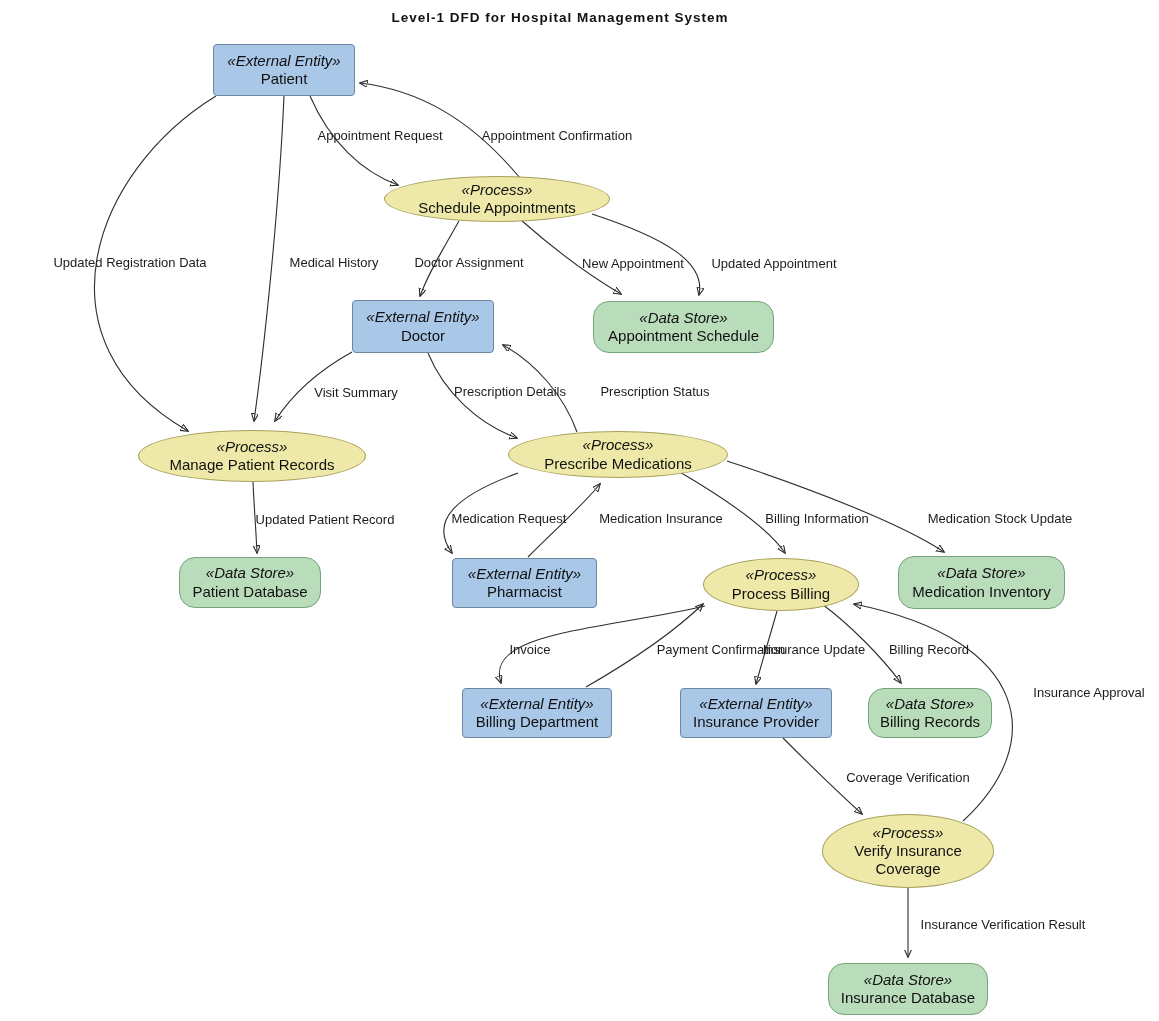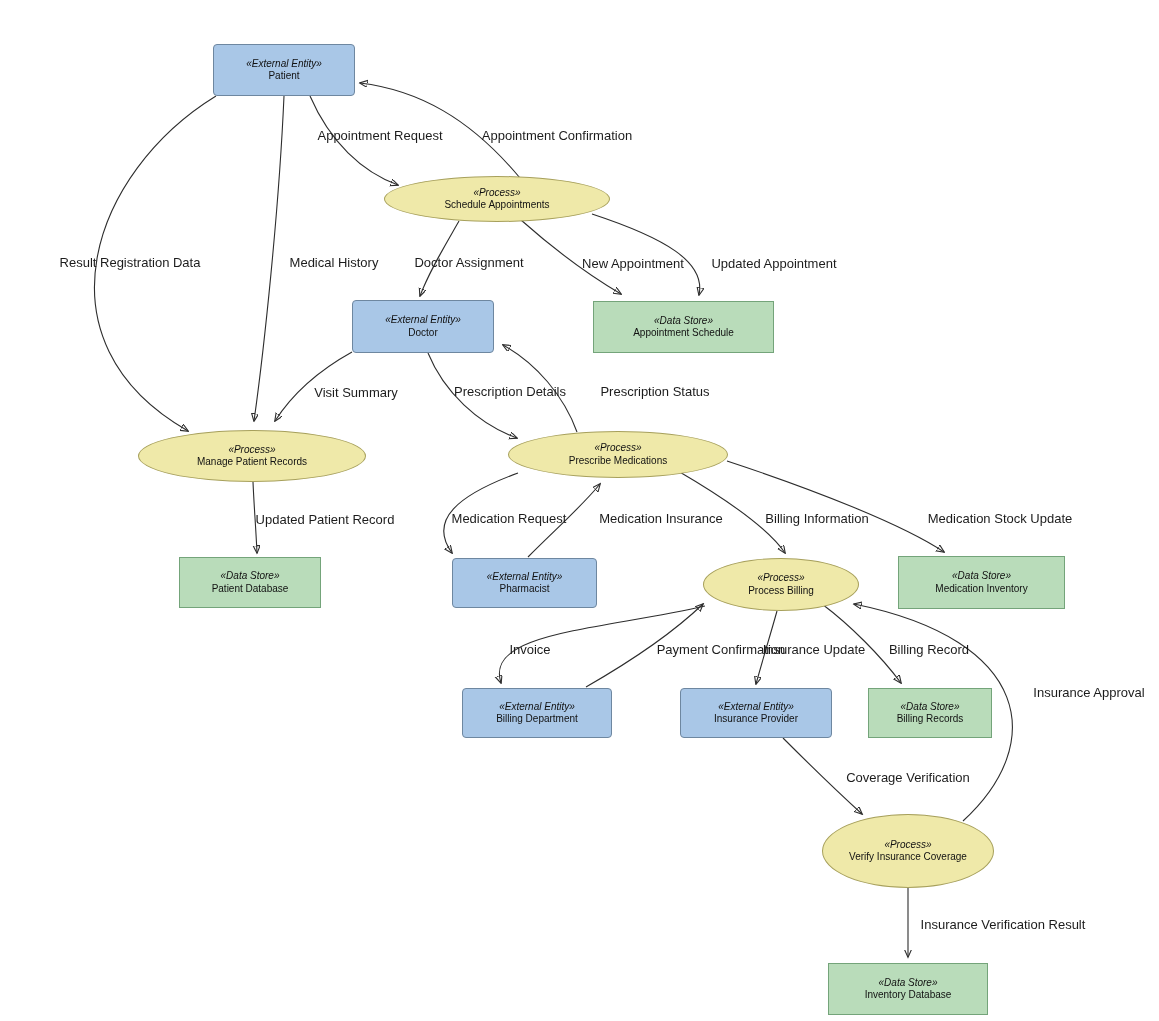--- a/index.html
+++ b/index.html
@@ -8,38 +8,39 @@
     font-family:"Liberation Sans", sans-serif;color:#1c1c1c;overflow:hidden;
   }
   .title{
     position:absolute;left:560px;top:17px;transform:translate(-50%,-50%);
     font-size:13.5px;font-weight:bold;letter-spacing:1px;white-space:nowrap;color:#111;
   }
   svg.edges{position:absolute;left:0;top:0;width:1159px;height:1021px;}
   svg.edges path{fill:none;stroke:#2d2d2d;stroke-width:1.1px;}
   .node{
     position:absolute;display:flex;flex-direction:column;align-items:center;justify-content:center;
-    font-size:10px;line-height:1.22;text-align:center;color:#111;box-sizing:border-box;padding:2px 4px;
+    font-size:15px;line-height:1.22;text-align:center;color:#111;box-sizing:border-box;padding:2px 4px;
   }
   .node .stereo{font-style:italic;white-space:nowrap;}
   .node .name{white-space:pre-line;}
   .entity{background:#a9c7e7;border:1px solid #6e87a0;border-radius:4px;}
-  .store{background:#b9dcba;border:1px solid #74a47a;border-radius:0;}
+  .store{background:#b9dcba;border:1px solid #74a47a;border-radius:16px;}
   .process{background:#efe9a9;border:1px solid #a7a05c;border-radius:50%;}
   .narrow .name{max-width:118px;}
   .elabel{
     position:absolute;transform:translate(-50%,-50%);font-size:13px;color:#1c1c1c;
     white-space:nowrap;
   }
 </style>
 </head>
 <body>
 
 <div class="canvas">
 
+  <div class="title">Level-1 DFD for Hospital Management System</div>
 
   <svg class="edges" viewBox="0 0 1159 1021">
     <defs>
       <marker id="arrow" markerWidth="9" markerHeight="8" refX="7.5" refY="3.5" orient="auto" markerUnits="userSpaceOnUse">
         <path d="M0,0 L8,3.5 L0,7 z" fill="#1f1f1f" stroke="none"></path>
       </marker>
     </defs>
     <path marker-end="url(#arrow)" d="M310,96 C330,142 362,172 398,185"></path>
     <path marker-end="url(#arrow)" d="M520,178 C470,118 418,90 360,83"></path>
     <path marker-end="url(#arrow)" d="M216,96 C92,172 32,342 188,431"></path>
@@ -129,26 +130,26 @@
     <span class="name">Billing Records</span>
   </div>
 
   <div class="node process narrow" style="left:822px;top:814px;width:172px;height:74px;">
     <span class="stereo">«Process»</span>
     <span class="name">Verify Insurance Coverage</span>
   </div>
 
   <div class="node store" style="left:828px;top:963px;width:160px;height:52px;">
     <span class="stereo">«Data Store»</span>
-    <span class="name">Inventory Database</span>
+    <span class="name">Insurance Database</span>
   </div>
 
   <span class="elabel" style="left:380px;top:135px;">Appointment Request</span>
   <span class="elabel" style="left:557px;top:135px;">Appointment Confirmation</span>
-  <span class="elabel" style="left:130px;top:262px;">Result Registration Data</span>
+  <span class="elabel" style="left:130px;top:262px;">Updated Registration Data</span>
   <span class="elabel" style="left:318px;top:262px;padding-left:32px;">Medical History</span>
   <span class="elabel" style="left:469px;top:262px;">Doctor Assignment</span>
   <span class="elabel" style="left:633px;top:263px;">New Appointment</span>
   <span class="elabel" style="left:774px;top:263px;">Updated Appointment</span>
   <span class="elabel" style="left:356px;top:392px;">Visit Summary</span>
   <span class="elabel" style="left:510px;top:391px;">Prescription Details</span>
   <span class="elabel" style="left:655px;top:391px;">Prescription Status</span>
   <span class="elabel" style="left:325px;top:519px;">Updated Patient Record</span>
   <span class="elabel" style="left:509px;top:518px;">Medication Request</span>
   <span class="elabel" style="left:661px;top:518px;">Medication Insurance</span>

